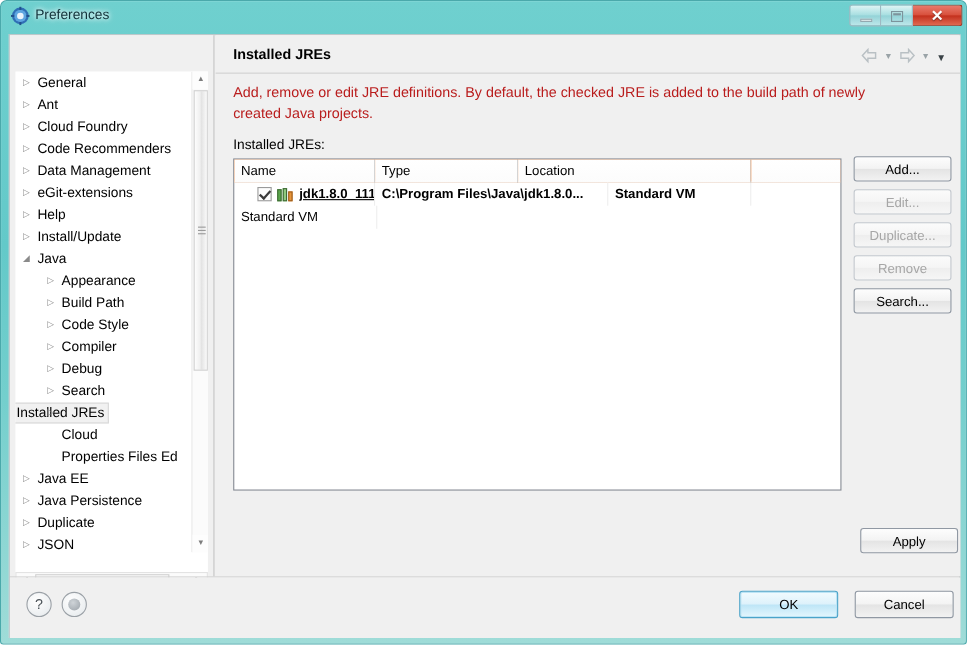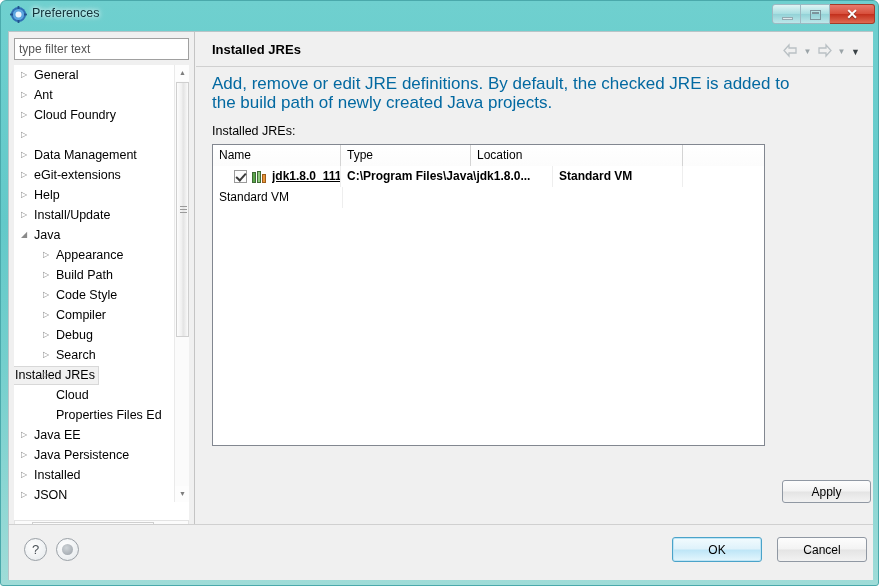--- a/index.html
+++ b/index.html
@@ -237,21 +237,21 @@
 
   .title-sep {
     position: absolute; left: 0; top: 34px;
     width: 677px; height: 1px;
     background: #d0d0d0;
   }
 
   .desc {
     position: absolute; left: 16px; top: 42px;
     width: 586px;
-    font-size: 17px; color: #0369a1; line-height: 19px;
+    font-size: 13px; color: #b91c1c; line-height: 19px;
   }
   .list-label {
     position: absolute; left: 16px; top: 92px;
     font-size: 12.5px; color: #000;
   }
 
   
   .table {
     position: absolute; left: 16px; top: 112px;
     width: 553px; height: 302px;
@@ -437,45 +437,44 @@
       </div>
       <div class="winbtn close">
         <span class="gl-close">✕</span>
       </div>
     </div>
   </div>
 
   <div class="client">
 
     <div class="left-panel">
-      <input class="filter-input" type="text" placeholder="type filter text" style="">
 
       <div class="tree-wrap">
         <div class="tree" id="tree">
             <div class="tree-item lvl0"><span class="twisty">▷</span><span class="lbl">General</span></div>
             <div class="tree-item lvl0"><span class="twisty">▷</span><span class="lbl">Ant</span></div>
             <div class="tree-item lvl0"><span class="twisty">▷</span><span class="lbl">Cloud Foundry</span></div>
-            <div class="tree-item lvl0"><span class="twisty">▷</span></div>
+            <div class="tree-item lvl0"><span class="twisty">▷</span><span class="lbl">Code Recommenders</span></div>
             <div class="tree-item lvl0"><span class="twisty">▷</span><span class="lbl">Data Management</span></div>
             <div class="tree-item lvl0"><span class="twisty">▷</span><span class="lbl">eGit-extensions</span></div>
             <div class="tree-item lvl0"><span class="twisty">▷</span><span class="lbl">Help</span></div>
             <div class="tree-item lvl0"><span class="twisty">▷</span><span class="lbl">Install/Update</span></div>
             <div class="tree-item lvl0"><span class="twisty">◢</span><span class="lbl">Java</span></div>
             <div class="tree-item lvl1"><span class="twisty">▷</span><span class="lbl">Appearance</span></div>
             <div class="tree-item lvl1"><span class="twisty">▷</span><span class="lbl">Build Path</span></div>
             <div class="tree-item lvl1"><span class="twisty">▷</span><span class="lbl">Code Style</span></div>
             <div class="tree-item lvl1"><span class="twisty">▷</span><span class="lbl">Compiler</span></div>
             <div class="tree-item lvl1"><span class="twisty">▷</span><span class="lbl">Debug</span></div>
             <div class="tree-item lvl1"><span class="twisty">▷</span><span class="lbl">Search</span></div>
             <div class="tree-item lvl1 sel"><span class="twisty">▷</span><span class="lbl">Installed JREs</span></div>
             <div class="tree-item lvl1"><span class="lbl">Cloud</span></div>
             <div class="tree-item lvl1"><span class="lbl">Properties Files Ed</span></div>
             <div class="tree-item lvl0"><span class="twisty">▷</span><span class="lbl">Java EE</span></div>
             <div class="tree-item lvl0"><span class="twisty">▷</span><span class="lbl">Java Persistence</span></div>
-            <div class="tree-item lvl0"><span class="twisty">▷</span><span class="lbl">Installed</span></div>
+            <div class="tree-item lvl0"><span class="twisty">▷</span><span class="lbl">Duplicate</span></div>
             <div class="tree-item lvl0"><span class="twisty">▷</span><span class="lbl">JSON</span></div>
           </div>
 
         <div class="vscroll">
           <div class="vs-arrow up">▲</div>
           <div class="vs-thumb">
             <div class="vs-grip">
                 <i></i>
                 <i></i>
                 <i></i>
@@ -536,20 +535,27 @@
               <div class="td c-type">Standard VM</div>
               <div class="td c-blank"></div>
             </div>
             <div class="trow">
               <div class="td c-type">Standard VM</div>
               <div class="td c-blank"></div>
             </div>
           </div>
       </div>
 
+      <div class="sidebtns" id="sidebtns">
+          <button class="btn">Add...</button>
+          <button class="btn disabled" disabled="">Edit...</button>
+          <button class="btn disabled" disabled="">Duplicate...</button>
+          <button class="btn disabled" disabled="">Remove</button>
+          <button class="btn">Search...</button>
+        </div>
 
       <button class="btn apply-btn">Apply</button>
     </div>
 
     <div class="bottom-sep"></div>
 
     <div class="bottom-bar">
       <div class="circ-btn help-btn">?</div>
       <div class="circ-btn extra-btn">
         <span class="extra-dot"></span>

